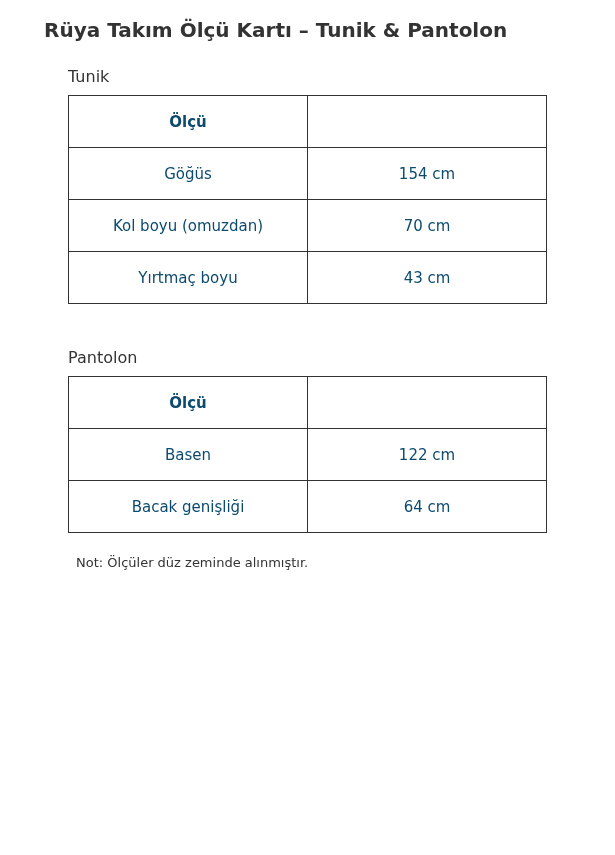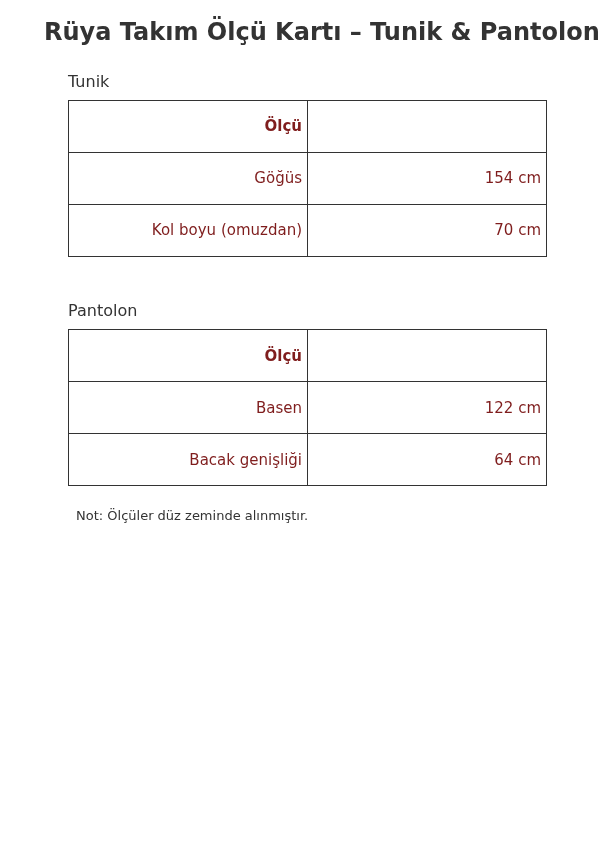--- a/index.html
+++ b/index.html
@@ -9,21 +9,21 @@
     height: 855px;
     background: #ffffff;
     color: #333333;
     font-family: "DejaVu Sans", "Liberation Sans", sans-serif;
     overflow: hidden;
   }
   .page {
     padding: 18px 44px 0 44px;
   }
   h1.doc-title {
-    font-size: 24px;
+    font-size: 20px;
     line-height: 1.2;
     font-weight: bold;
     margin: 0;
     color: #333333;
     white-space: nowrap;
   }
   .content {
     margin-left: 24px;
   }
   h2.section-heading {
@@ -42,22 +42,22 @@
     table-layout: fixed;
   }
   table.measure-table th,
   table.measure-table td {
     border: 1px solid #333333;
     width: 50%;
     height: 52px;
     padding: 0 5px;
     vertical-align: middle;
     font-size: 15px;
-    text-align: right;
-    color: #7f1d1d;
+    text-align: center;
+    color: #0c4a6e;
     background: #ffffff;
   }
   table.measure-table th {
     font-weight: bold;
   }
   p.note {
     font-size: 13px;
     margin: 22px 0 0 8px;
     color: #333333;
   }
@@ -80,20 +80,24 @@
           <th></th>
         </tr>
         <tr>
           <td>Göğüs</td>
           <td>154 cm</td>
         </tr>
         <tr>
           <td>Kol boyu (omuzdan)</td>
           <td>70 cm</td>
         </tr>
+        <tr>
+          <td>Yırtmaç boyu</td>
+          <td>43 cm</td>
+        </tr>
       </tbody>
     </table>
 
     <h2 class="section-heading">Pantolon</h2>
 
     <table class="measure-table">
       <tbody>
         <tr>
           <th>Ölçü</th>
           <th></th>

